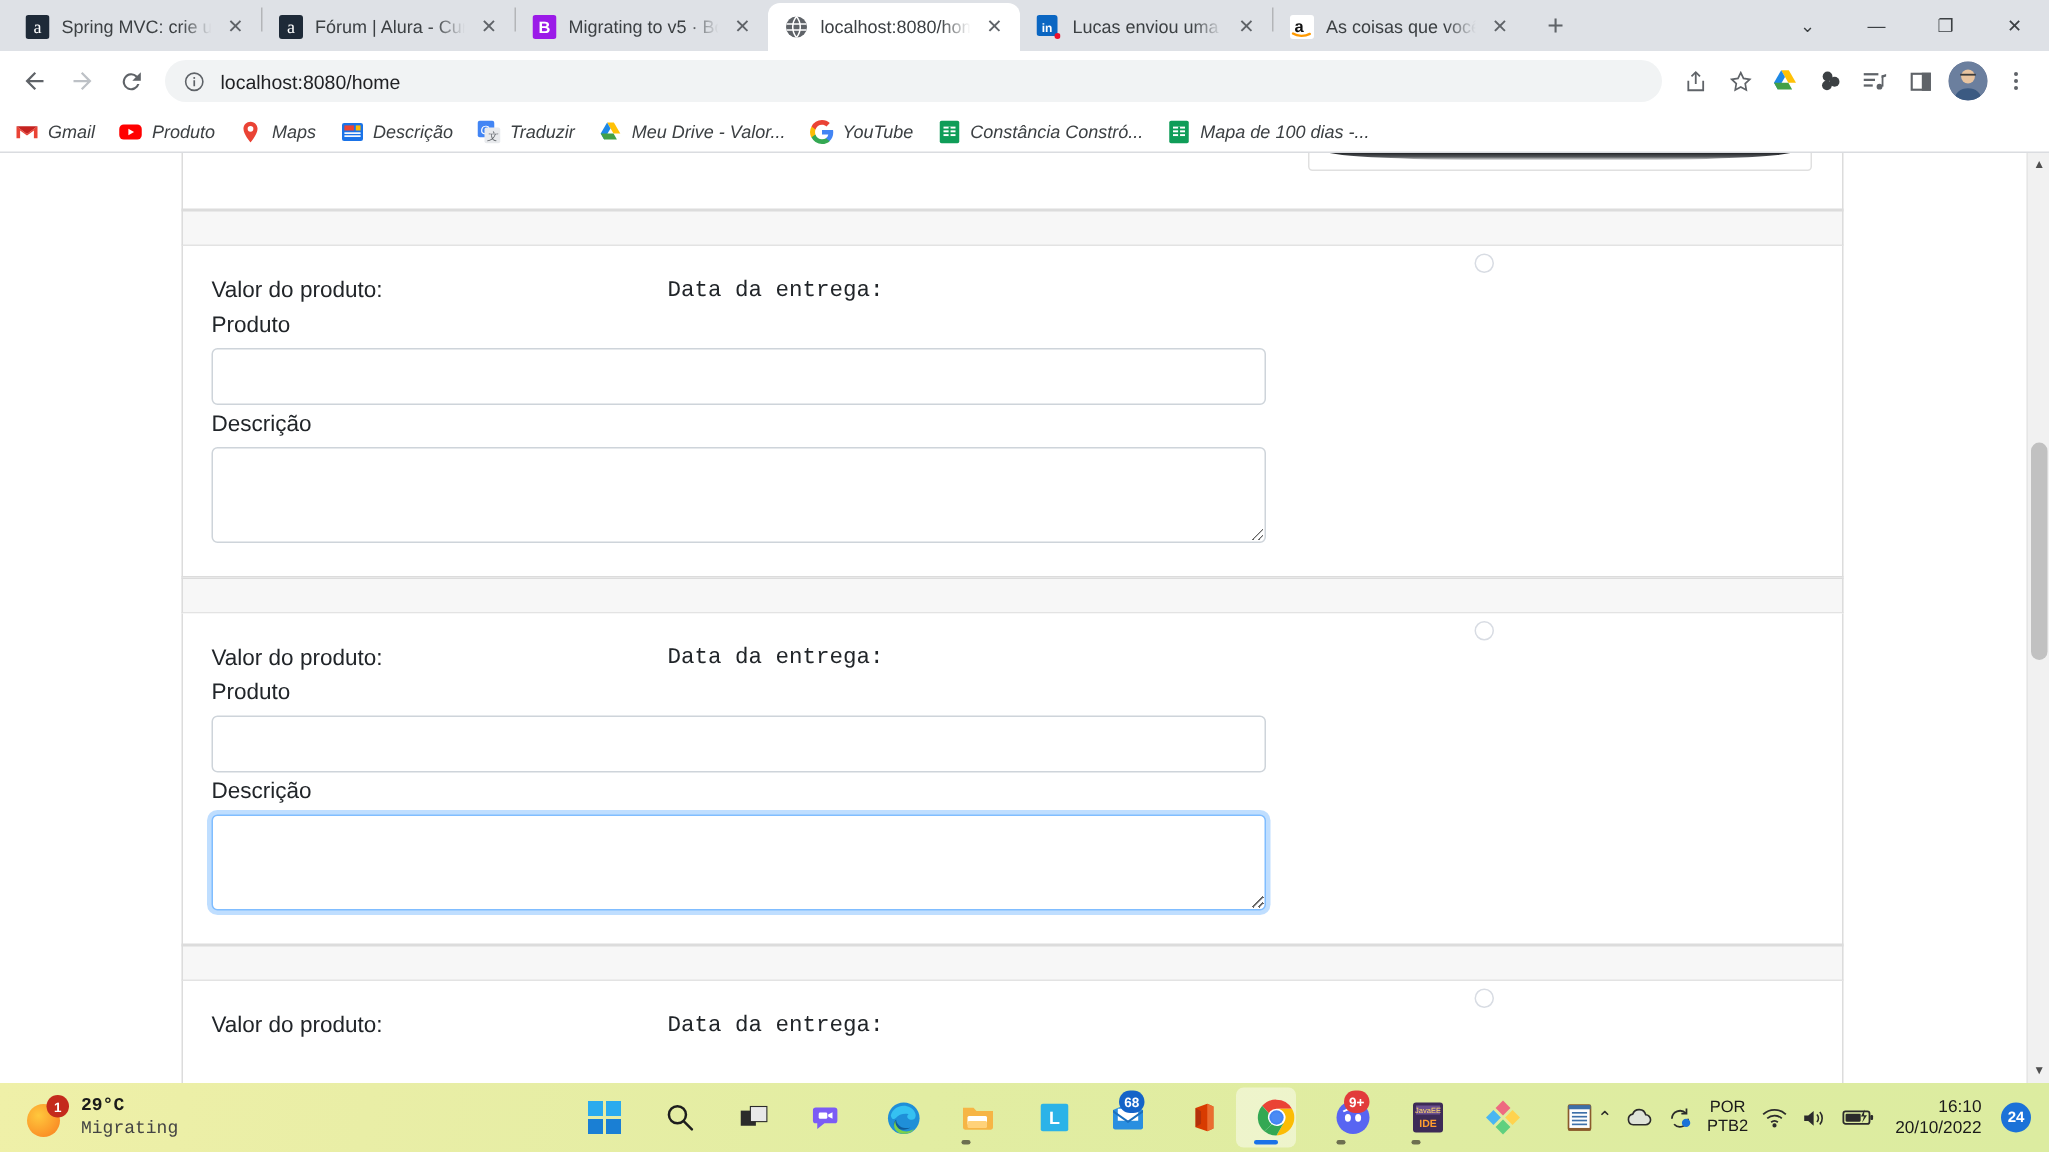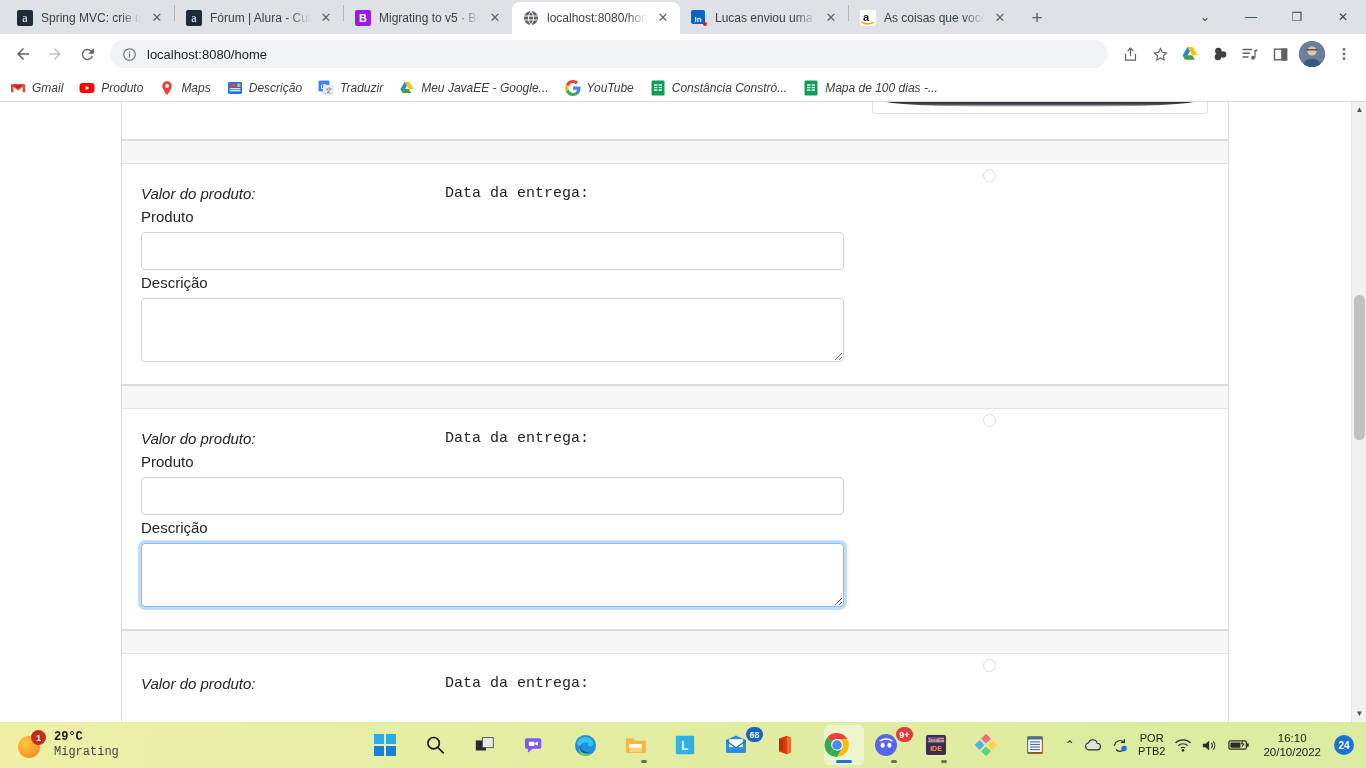--- a/index.html
+++ b/index.html
@@ -103,21 +103,21 @@
   }
 
   .card-head {
     height: 24px; background: #f7f7f7;
     border: 1px solid #dcdcdc; border-bottom: 1px solid #e3e3e3;
   }
   .card-body { position: relative; background: #fff; border: 1px solid #dcdcdc; border-top: none; padding: 20px 0 22px 0; }
 
   .row-meta { display: flex; align-items: flex-start; padding: 0 0 0 19px; }
   .meta-label { font-size: 15px; color: #212529; line-height: 20px; }
-  .meta-valor { width: 304px; font-style: italic; }
+  .meta-valor { width: 304px; }
   .meta-data { flex: 1; font-family: Liberation Mono, monospace; }
   .radio-slot { position: absolute; right: 232px; top: 5px; }
   .radio-circle {
     width: 13px; height: 13px; border: 1px solid #d8dce3;
     border-radius: 50%; background: #fff; display: block;
   }
 
   .field { padding: 0 0 0 19px; }
   .field-label { font-size: 15px; color: #212529; line-height: 22px; margin-top: 2px; }
   .text-input {
@@ -171,40 +171,40 @@
     background: #c42b1c; color: #fff; border-radius: 50%; font-size: 9px;
     display: flex; align-items: center; justify-content: center; font-weight: bold;
   }
   .weather-text { line-height: 1.25; font-family: Liberation Mono, monospace; }
   .wt-temp { font-size: 12px; color: #1a1a1a; font-weight: bold; }
   .wt-desc { font-size: 12px; color: #444; }
 
   .tb-center { display: flex; align-items: center; gap: 10px; margin-left: 44px; }
   .tb-app {
     position: relative; width: 40px; height: 40px; border-radius: 5px;
-    display: flex; align-items: center; justify-content: flex-start; flex: none;
+    display: flex; align-items: center; justify-content: flex-end; flex: none;
   }
   .tb-app.active { background: rgba(255,255,255,.45); }
   .tb-app .dot {
     position: absolute; bottom: 2px; left: 50%; transform: translateX(-50%);
     width: 6px; height: 3px; border-radius: 2px; background: #6d6f50;
   }
   .tb-app.active .dot { width: 16px; background: #1a73e8; }
   .tb-badge {
     position: absolute; right: 1px; top: 2px; min-width: 17px; height: 15px;
     padding: 0 3px; border-radius: 8px; background: #1464c8; color: #fff;
     font-size: 9px; display: flex; align-items: center; justify-content: center;
     font-weight: bold;
   }
   .tb-badge.red { background: #e23b3b; }
 
   .tray { margin-left: auto; display: flex; align-items: center; gap: 9px; padding-right: 12px; }
   .tray-ico { color: #2b2b2b; display: flex; align-items: center; justify-content: center; flex: none; }
   .lang { text-align: center; line-height: 1.2; font-size: 11px; color: #1a1a1a; }
-  .clock { text-align: center; line-height: 1.25; font-size: 11.5px; color: #1a1a1a; padding: 0 4px; }
+  .clock { text-align: right; line-height: 1.25; font-size: 11.5px; color: #1a1a1a; padding: 0 4px; }
   .tray-count {
     width: 20px; height: 20px; border-radius: 50%; background: #1b72d8; color: #fff;
     font-size: 10px; display: flex; align-items: center; justify-content: center;
     font-weight: bold; flex: none;
   }
 </style>
 </head>
 <body>
 
 <div class="browser">
@@ -433,21 +433,21 @@
       <span class="bm-label">Traduzir</span>
     </div>
     <div class="bm">
       <span class="bm-ico">
         <svg width="16" height="16" viewBox="0 0 24 24">
             <path d="M8.6 2.5h6.8l6.4 11.1h-6.8z" fill="#ffc107"></path>
             <path d="M2.2 13.6L8.6 2.5l3.4 5.9-6.4 11.1z" fill="#1e88e5"></path>
             <path d="M5.6 19.5h12.8l-3.4-5.9H2.2z" fill="#43a047"></path>
           </svg>
       </span>
-      <span class="bm-label">Meu JavaEE - Google...</span>
+      <span class="bm-label">Meu Drive - Valor...</span>
     </div>
     <div class="bm">
       <span class="bm-ico">
         <svg width="16" height="16" viewBox="0 0 16 16">
             <path d="M15.5 8.2c0-.6-.05-1.1-.15-1.6H8v3.1h4.2a3.6 3.6 0 0 1-1.55 2.35v1.95h2.5c1.46-1.35 2.35-3.33 2.35-5.8z" fill="#4285f4"></path>
             <path d="M8 16c2.1 0 3.87-.7 5.15-1.9l-2.5-1.95c-.7.47-1.6.75-2.65.75-2.03 0-3.76-1.37-4.38-3.22H1.03v2.02A8 8 0 0 0 8 16z" fill="#34a853"></path>
             <path d="M3.62 9.68A4.8 4.8 0 0 1 3.37 8c0-.58.1-1.15.25-1.68V4.3H1.03A8 8 0 0 0 0 8c0 1.3.3 2.52.83 3.7z" fill="#fbbc05"></path>
             <path d="M8 3.1c1.15 0 2.17.4 2.98 1.17l2.22-2.22C11.86.78 10.1 0 8 0A8 8 0 0 0 1.03 4.3l2.59 2.02C4.24 4.47 5.97 3.1 8 3.1z" fill="#ea4335"></path>
           </svg>
       </span>

